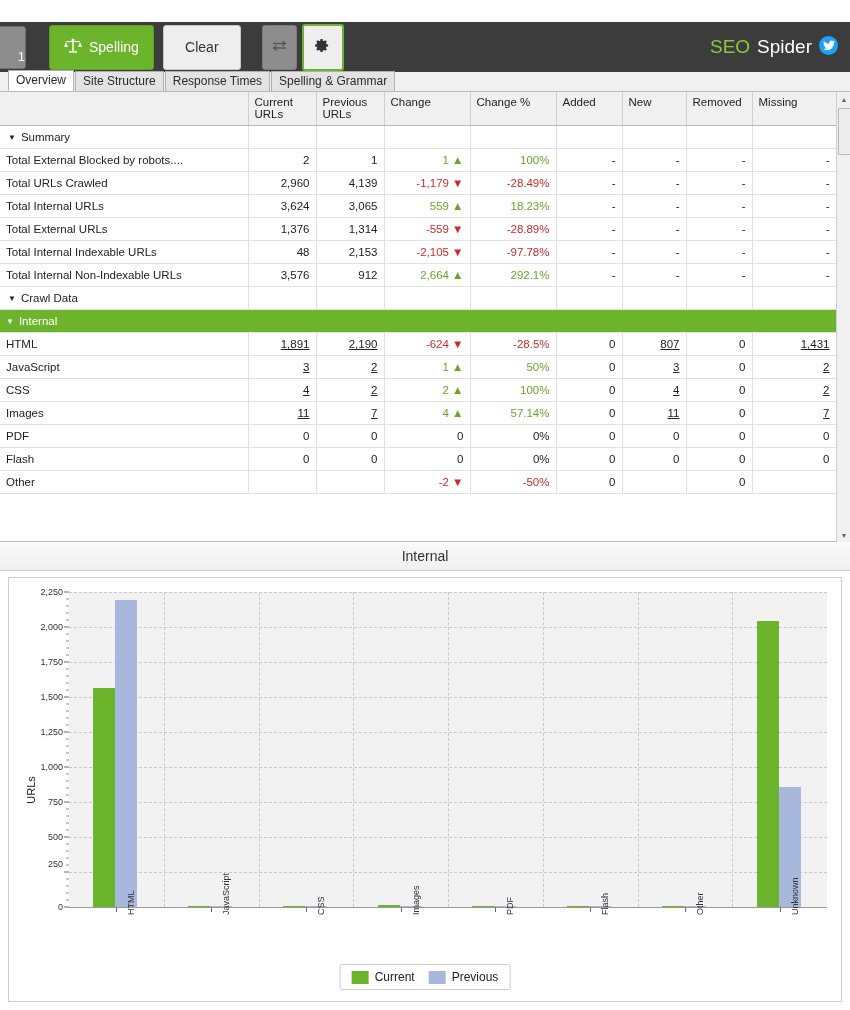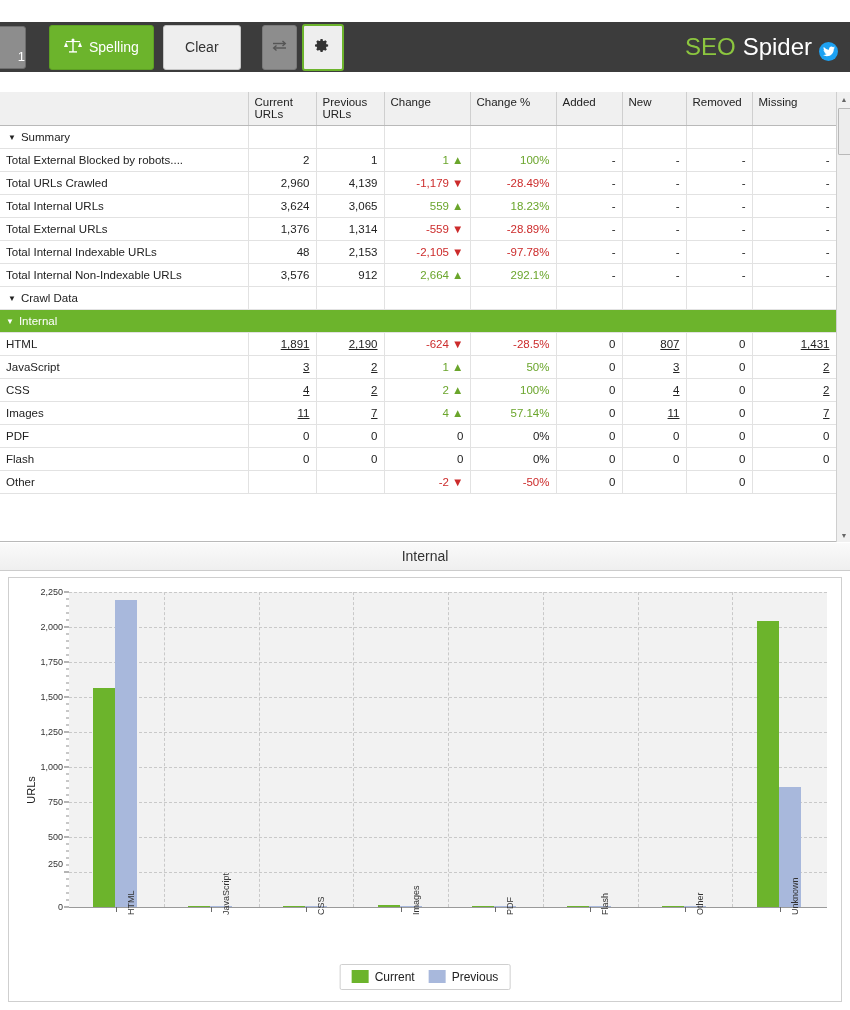--- a/index.html
+++ b/index.html
@@ -39,22 +39,22 @@
     margin-left:21px;height:43px;width:33px;
     background:#8d8d8d;border:1px solid #7a7a7a;border-radius:3px;
     display:flex;align-items:center;justify-content:center;cursor:pointer;
   }
   .btn-gear{
     margin-left:5px;height:43px;width:38px;
     background:#eeeeee;border:2px solid #6cb42c;border-radius:3px;
     display:flex;align-items:center;justify-content:center;cursor:pointer;
   }
   .brand{
-    margin-left:auto;margin-right:12px;display:flex;align-items:flex-end;gap:7px;
-    font-size:24px;
+    margin-left:auto;margin-right:12px;display:flex;align-items:flex-start;gap:7px;
+    font-size:19px;
   }
   .brand .seo{color:#8cc63f;}
   .brand .spider{color:#ffffff;}
   .tw{
     width:19px;height:19px;border-radius:50%;background:#1da1f2;
     display:flex;align-items:center;justify-content:center;
   }
 
   
   .tabs{
@@ -151,21 +151,21 @@
   .xtick{
     position:absolute;top:100%;font-size:9px;color:#333;white-space:nowrap;
     transform-origin:left top;transform:rotate(-90deg) translate(-8px,6px);
   }
   .xtickmark{position:absolute;top:100%;width:0;height:5px;border-left:1px solid #6a6a6a;}
   .legend{
     position:absolute;left:50%;bottom:11px;transform:translateX(-50%);
     display:flex;align-items:center;gap:14px;
     border:1px solid #cfcfcf;background:#fff;border-radius:2px;padding:5px 11px;
   }
-  .legend .item{display:flex;gap:6px;font-size:12px;color:#222;}
+  .legend .item{display:flex;align-items:center;gap:6px;font-size:12px;color:#222;}
   .swatch{width:17px;height:13px;display:inline-block;}
   .swatch.cur{background:#6cb42c;}
   .swatch.prev{background:#a8b8dc;}
 </style>
 </head>
 <body>
 
 <div class="app">
 
   <div class="toolbar">
@@ -219,20 +219,26 @@
       <span class="seo">SEO</span>
       <span class="spider">Spider</span>
       <span class="tw">
         <svg width="12" height="11" viewBox="0 0 14 12">
             <path fill="#fff" d="M14 1.4c-.5.2-1 .4-1.6.5.6-.4 1-.9 1.2-1.6-.5.3-1.1.6-1.8.7A2.85 2.85 0 007 3.3c0 .2 0 .4.1.6C4.7 3.8 2.5 2.6 1 .8c-.3.4-.4.9-.4 1.4 0 1 .5 1.9 1.3 2.4-.5 0-.9-.1-1.3-.4 0 1.4 1 2.5 2.3 2.8-.2.1-.5.1-.8.1-.2 0-.4 0-.5-.1.4 1.1 1.4 2 2.7 2-1 .8-2.2 1.2-3.5 1.2H0c1.3.8 2.8 1.3 4.4 1.3 5.3 0 8.2-4.4 8.2-8.2v-.4c.6-.4 1-1 1.4-1.5z"></path>
           </svg>
       </span>
     </div>
   </div>
 
+  <div class="tabs">
+    <div class="tab active"><span>Overview</span></div>
+    <div class="tab"><span>Site Structure</span></div>
+    <div class="tab"><span>Response Times</span></div>
+    <div class="tab"><span>Spelling &amp; Grammar</span></div>
+  </div>
 
   <div class="table-panel">
     <table class="grid">
       <colgroup>
         <col class="c0">
           <col class="c1">
           <col class="c2">
           <col class="c3">
           <col class="c4">
         <col class="c5">

